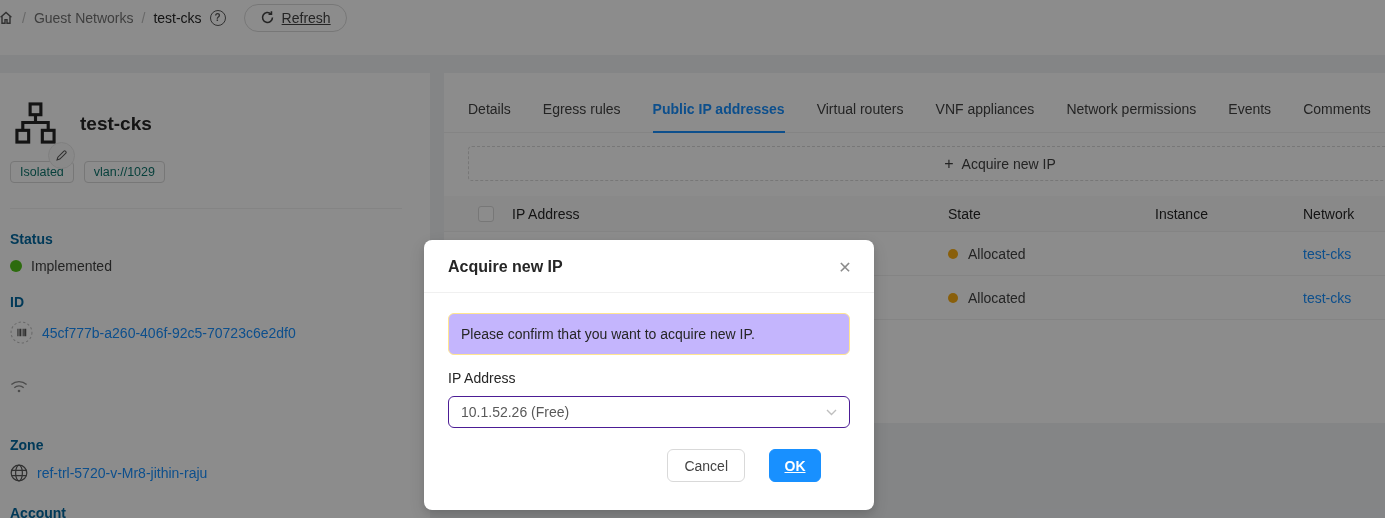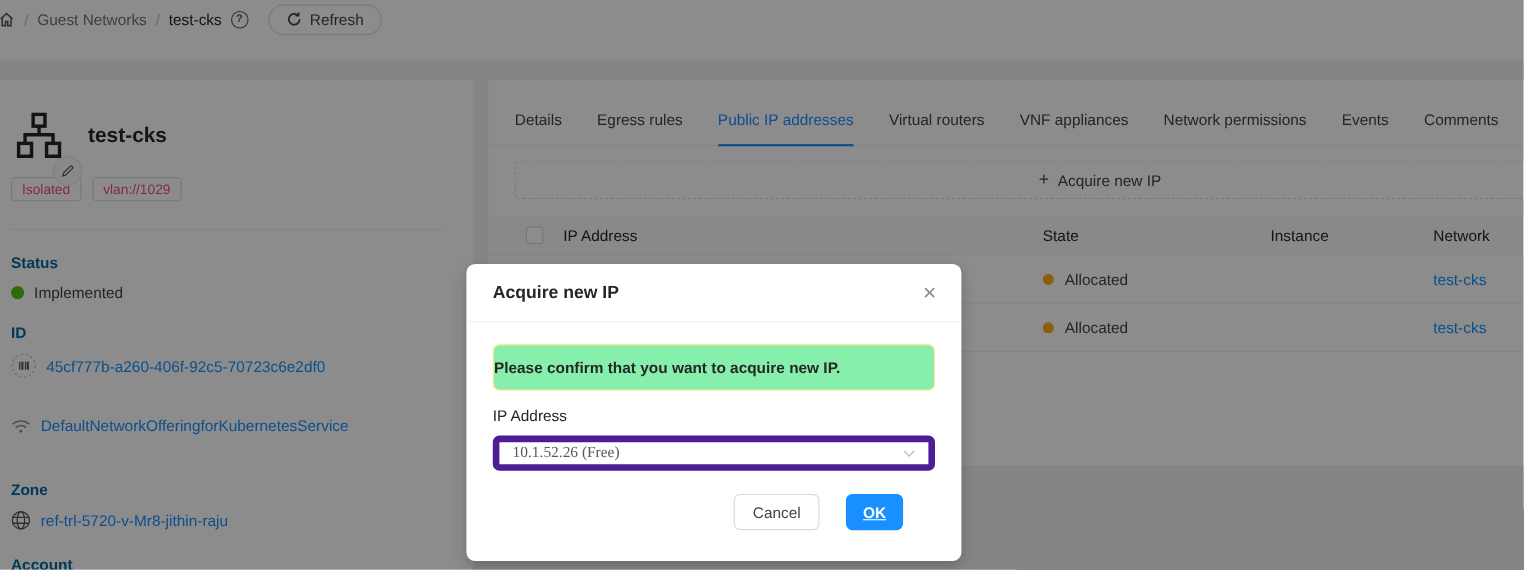--- a/index.html
+++ b/index.html
@@ -20,52 +20,52 @@
   .crumb-sep { color:#bfbfbf; }
   .crumb-link { color:#737373; }
   .crumb-current { color:#262626; font-weight:500; }
   .q-circle {
     width:16px; height:16px; border:1.3px solid #595959; border-radius:50%;
     font-size:10px; line-height:13px; text-align:center; color:#595959; font-weight:700;
   }
   .refresh-btn {
     margin-left:10px; display:flex; align-items:center; gap:7px;
     border:1px solid #d9d9d9; border-radius:15px; background:#fff;
-    height:28px; padding:0 15px; font-size:14px; color:#434343; cursor:pointer;
+    height:28px; padding:0 15px; font-size:14px; color:#434343; cursor:pointer;text-decoration:underline;
   }
 
   
   .left-card { position:absolute; left:0; top:73px; width:430px; height:445px; background:#fff; overflow:hidden; }
   .net-icon { position:absolute; left:14px; top:29px; color:#262626; }
   .left-title { position:absolute; left:80px; top:40px; font-size:19px; font-weight:700; color:#262626; }
   .edit-circle {
     position:absolute; left:48px; top:69px; width:27px; height:27px; border-radius:50%;
     background:#fafafa; border:1px solid #e8e8e8; display:flex; align-items:center; justify-content:center;
     color:#595959; cursor:pointer; z-index:2;
   }
   .tags { position:absolute; left:10px; top:88px; display:flex; gap:10px; }
   .tag {
     border:1px solid #d9d9d9; border-radius:4px; background:#fff;
-    font-size:12.5px; color:#ec4899; padding:3px 9px; white-space:nowrap;
+    font-size:12.5px; color:#0f766e; padding:3px 9px; white-space:nowrap;
   }
   .left-divider { position:absolute; left:10px; right:28px; top:135px; border-top:1px solid #f0f0f0; }
   .side-section { position:absolute; left:10px; right:16px; }
   .side-label { font-weight:700; font-size:14px; color:#0369a1; }
   .side-value { margin-top:11px; display:flex; align-items:center; gap:9px; color:#434343; }
   .side-value .txt-link { color:#1890ff; text-decoration:none; }
   .dot { width:12px; height:12px; border-radius:50%; display:inline-block; flex:none; }
   .dot-green { background:#52c41a; }
   .dot-orange { background:#faad14; width:10px; height:10px; }
   .muted-icon { color:#8c8c8c; flex:none; }
 
   
   .main-card { position:absolute; left:444px; top:73px; width:1120px; height:350px; background:#fff; }
   .tabs { display:flex; gap:32px; padding:28px 0 0 24px; border-bottom:1px solid #f0f0f0; }
   .tab { padding-bottom:14px; color:#434343; cursor:pointer; white-space:nowrap; }
-  .tab.active { color:#1890ff; font-weight:400; border-bottom:2px solid #1890ff; margin-bottom:-1px; }
+  .tab.active { color:#1890ff; font-weight:700; border-bottom:2px solid #1890ff; margin-bottom:-1px; }
   .dashed-btn {
     margin:13px 0 0 24px; width:1064px; height:35px;
     border:1px dashed #d9d9d9; border-radius:4px; background:#fff;
     display:flex; align-items:center; justify-content:center; gap:8px;
     color:#434343; font-size:14px; cursor:pointer;
   }
   .plus-glyph { font-size:16px; line-height:16px; color:#434343; }
   .ip-table { margin-top:15px; width:100%; }
   .t-row { display:flex; align-items:center; border-bottom:1px solid #f0f0f0; }
   .t-head { height:36px; background:#fafafa; font-weight:500; color:#262626; }
@@ -87,27 +87,27 @@
     box-shadow:0 6px 16px rgba(0,0,0,0.12), 0 3px 6px rgba(0,0,0,0.08);
   }
   .modal-header { position:relative; padding:18px 24px 16px; border-bottom:1px solid #f0f0f0; }
   .modal-title { font-size:16px; font-weight:700; color:#262626; }
   .modal-close {
     position:absolute; right:17px; top:16px; width:24px; height:24px;
     background:none; border:none; color:#8c8c8c; font-size:16px; cursor:pointer; line-height:24px;
   }
   .modal-body { padding:20px 24px 0; }
   .alert-warning {
-    background:#86efac; border:1px solid #ffe58f; border-radius:6px;
-    padding:12px 0; color:#262626; font-size:14px;font-weight:bold;
+    background:#c4b5fd; border:1px solid #ffe58f; border-radius:6px;
+    padding:12px 12px; color:#262626; font-size:14px;
   }
   .field-label { margin-top:15px; color:#262626; }
   .select {
-    margin-top:10px; height:32px; border:6px solid #4c1d95; border-radius:6px;
-    display:flex; align-items:center; padding:0 12px; color:#595959; cursor:pointer; background:#fff;font-family:Liberation Serif, serif;
+    margin-top:10px; height:32px; border:1px solid #4c1d95; border-radius:6px;
+    display:flex; align-items:center; padding:0 12px; color:#595959; cursor:pointer; background:#fff;
   }
   .select .sel-val { flex:1; }
   .select .chev { color:#bfbfbf; }
   .modal-footer { margin-top:21px; display:flex; justify-content:flex-end; gap:24px; padding-right:29px; }
   .btn { height:33px; border-radius:6px; font-size:14px; cursor:pointer; font-family:inherit; }
   .btn-default { background:#fff; border:1px solid #d9d9d9; color:#434343; padding:0 16px; }
   .btn-primary { background:#1890ff; border:1px solid #1890ff; color:#fff; font-weight:600; width:52px;text-decoration:underline; }
 </style>
 </head>
 <body>
@@ -184,21 +184,20 @@
 
   <div class="side-section" style="top:295px;">
     <div class="side-value">
       <span class="muted-icon">
         <svg width="18" height="15" viewBox="0 0 18 15" fill="none" stroke="currentColor" stroke-width="1.4">
           <path d="M1.4 5.6a11.3 11.3 0 0 1 15.2 0"></path>
           <path d="M4.3 8.7a7 7 0 0 1 9.4 0"></path>
           <circle cx="9" cy="12" r="1.3" fill="currentColor" stroke="none"></circle>
         </svg>
       </span>
-      <a class="txt-link" href="#">DefaultNetworkOfferingforKubernetesService</a>
     </div>
   </div>
 
   <div class="side-section" style="top:364px;">
     <div class="side-label">Zone</div>
     <div class="side-value">
       <span class="muted-icon" style="color:#595959">
         <svg width="18" height="18" viewBox="0 0 18 18" fill="none" stroke="currentColor" stroke-width="1.2">
           <circle cx="9" cy="9" r="7.8"></circle>
           <ellipse cx="9" cy="9" rx="3.4" ry="7.8"></ellipse>

